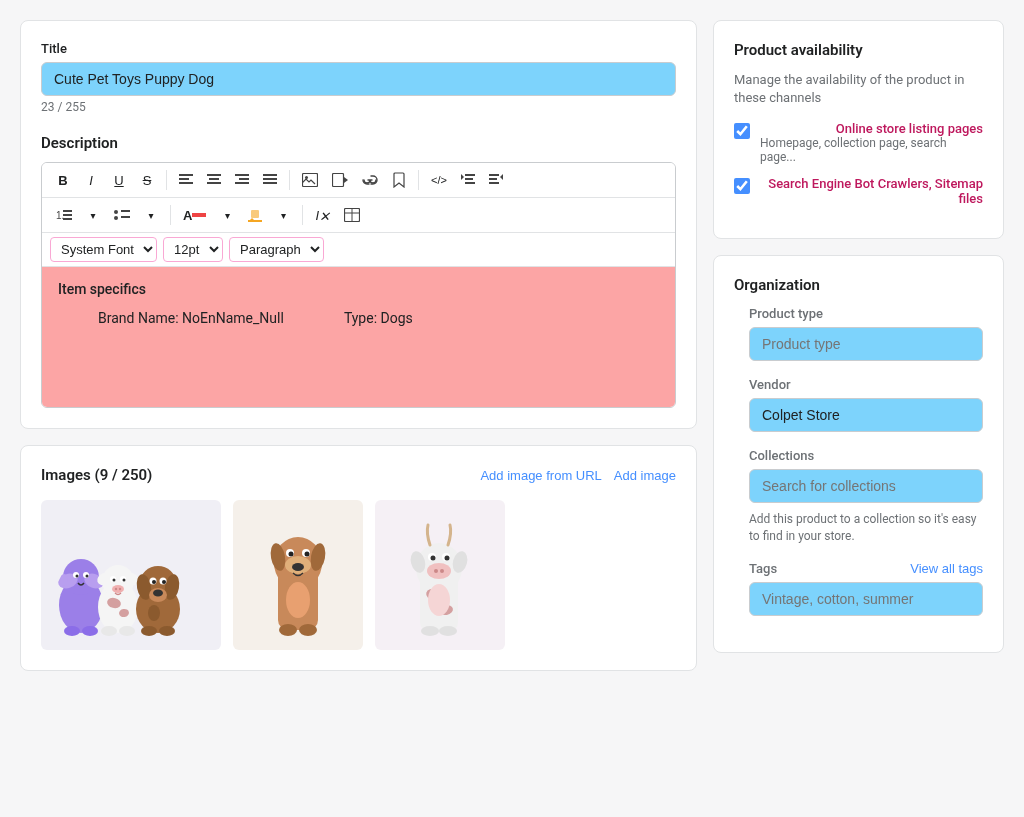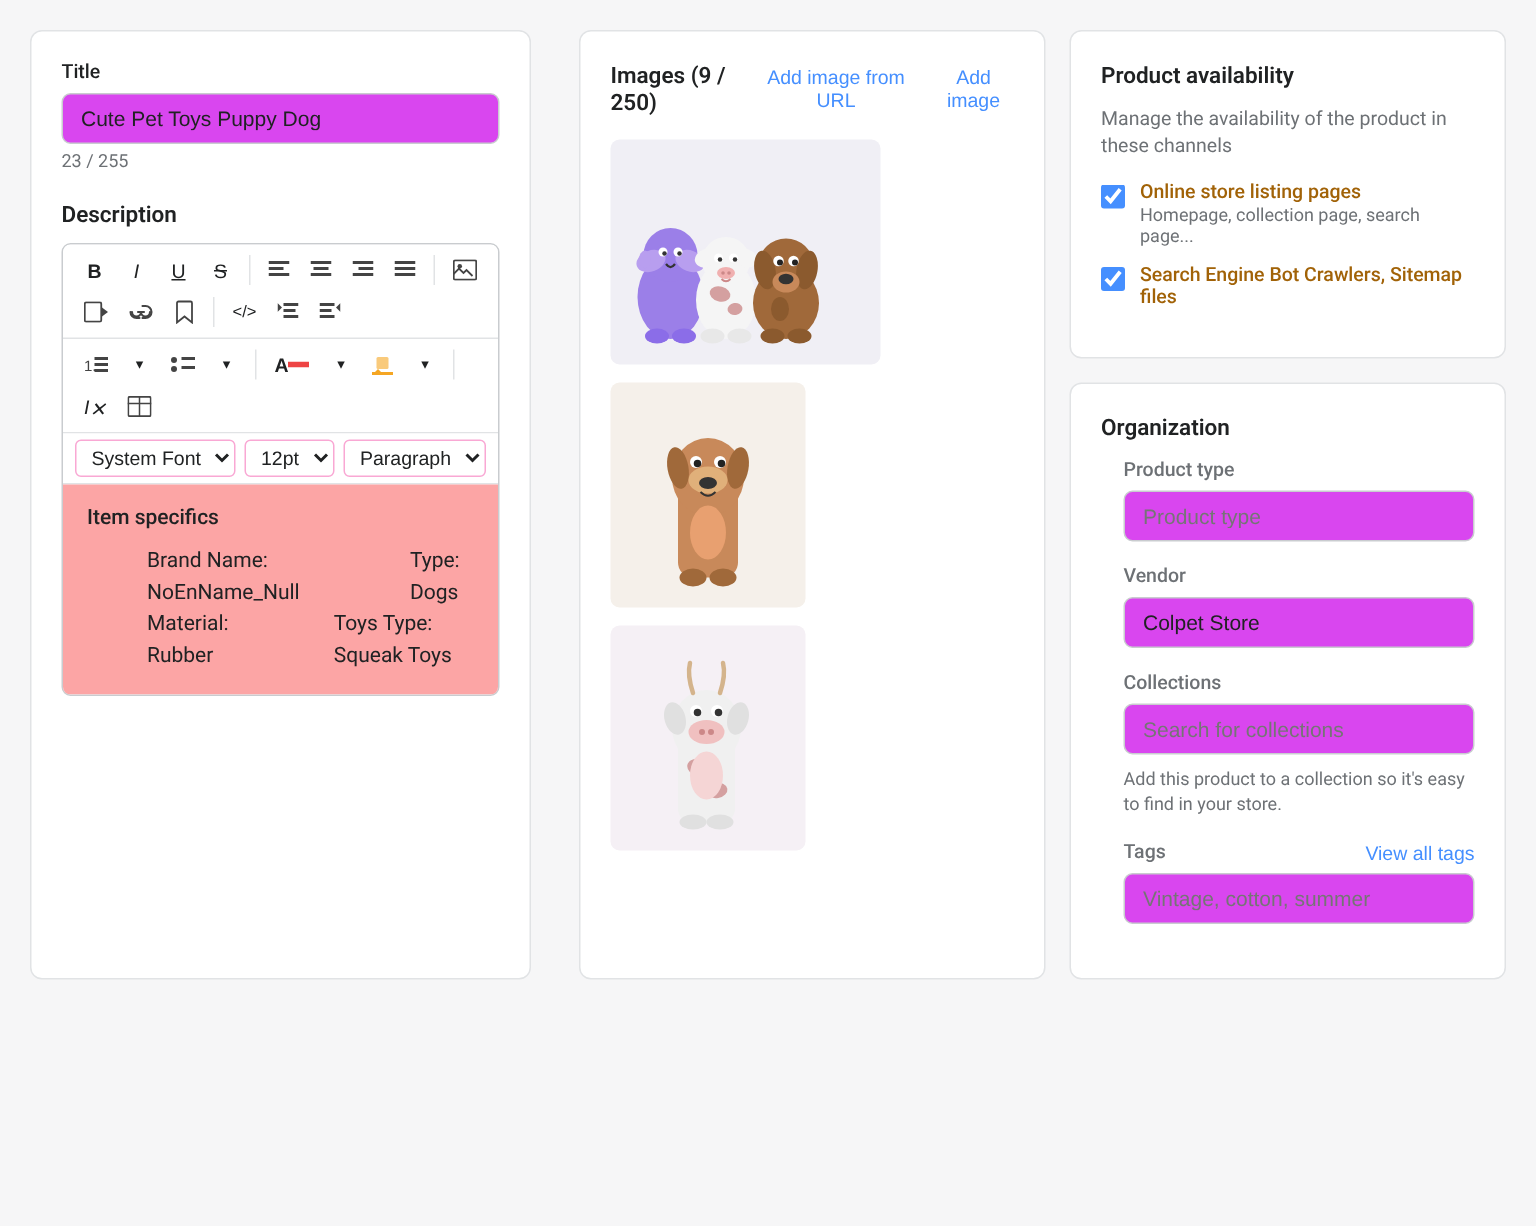--- a/index.html
+++ b/index.html
@@ -12,21 +12,22 @@
     .layout {
       display: flex;
       gap: 16px;
       padding: 20px;
       max-width: 1024px;
       margin: 0 auto;
     }
     .main-col {
       flex: 1;
       display: flex;
-      gap: 32px;
+      flex-direction: column;
+      gap: 16px;
       justify-content: center;
     }
     .side-col {
       width: 291px;
       display: flex;
       flex-direction: column;
       gap: 16px;
     }
     .card {
       background: #fff;
@@ -47,21 +48,21 @@
       color: #202223;
       margin-bottom: 6px;
     }
     input[type="text"], .text-input {
       width: 100%;
       border: 1px solid #c9cccf;
       border-radius: 6px;
       padding: 8px 12px;
       font-size: 14px;
       color: #202223;
-      background: #d946ef;
+      background: #7dd3fc;
       outline: none;
     }
     .char-count {
       font-size: 12px;
       color: #6d7175;
       margin-top: 4px;
     }
     .section-label {
       font-size: 15px;
       font-weight: 600;
@@ -194,21 +195,22 @@
     .checkbox-row input[type="checkbox"] {
       margin-top: 2px;
       accent-color: #458fff;
       width: 16px;
       height: 16px;
       flex-shrink: 0;
     }
     .checkbox-label-main {
       font-size: 13px;
       font-weight: 500;
-      color: #a16207;
+      color: #be185d;
+      text-align: right;
     }
     .checkbox-label-sub {
       font-size: 12px;
       color: #6d7175;
     }
     
     .org-field {
       margin-bottom: 16px;
       margin-left: 15px;
     }
@@ -410,24 +412,20 @@
             </select>
           </div>
 
           <div class="editor-content" contenteditable="true" style="">
             <div class="item-specifics-title">Item specifics</div>
             <div class="spec-table">
               <div class="spec-row">
                 <span>Brand Name: NoEnName_Null</span>
                 <span>Type: Dogs</span>
               </div>
-              <div class="spec-row">
-                <span>Material: Rubber</span>
-                <span>Toys Type: Squeak Toys</span>
-              </div>
             </div>
           </div>
         </div>
       </div>
     </div>
 
     <div class="card">
       <div class="images-header">
         <div class="images-header-left">Images (9 / 250)</div>
         <div class="images-header-right">

